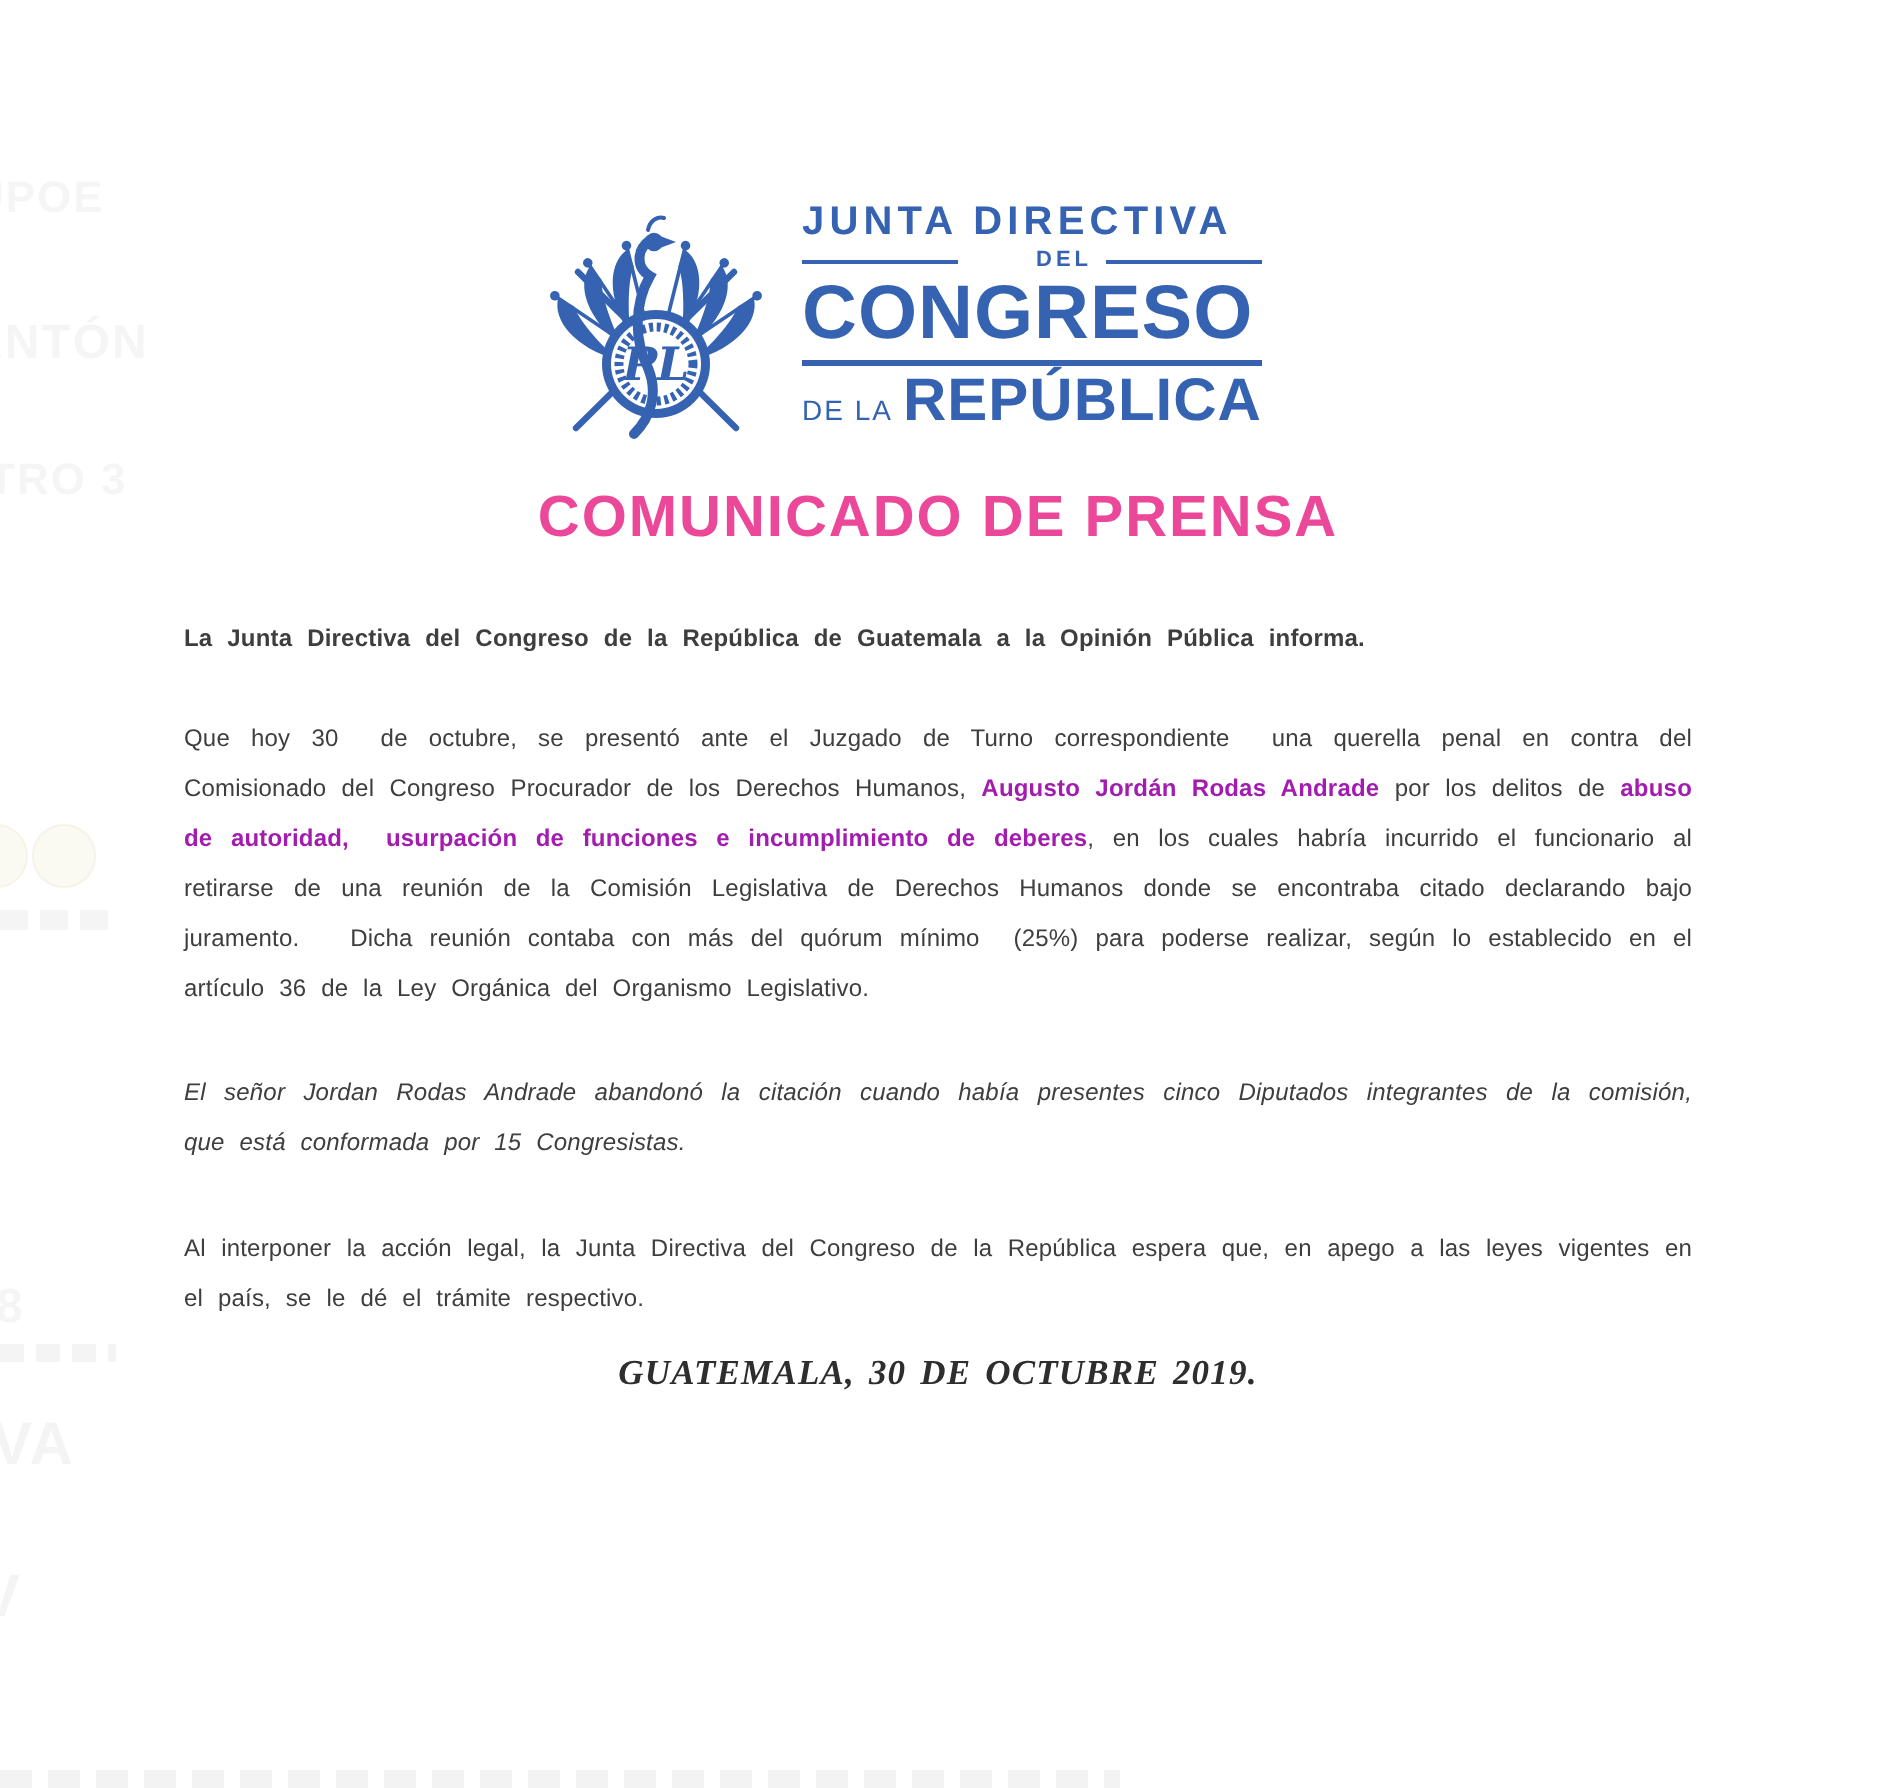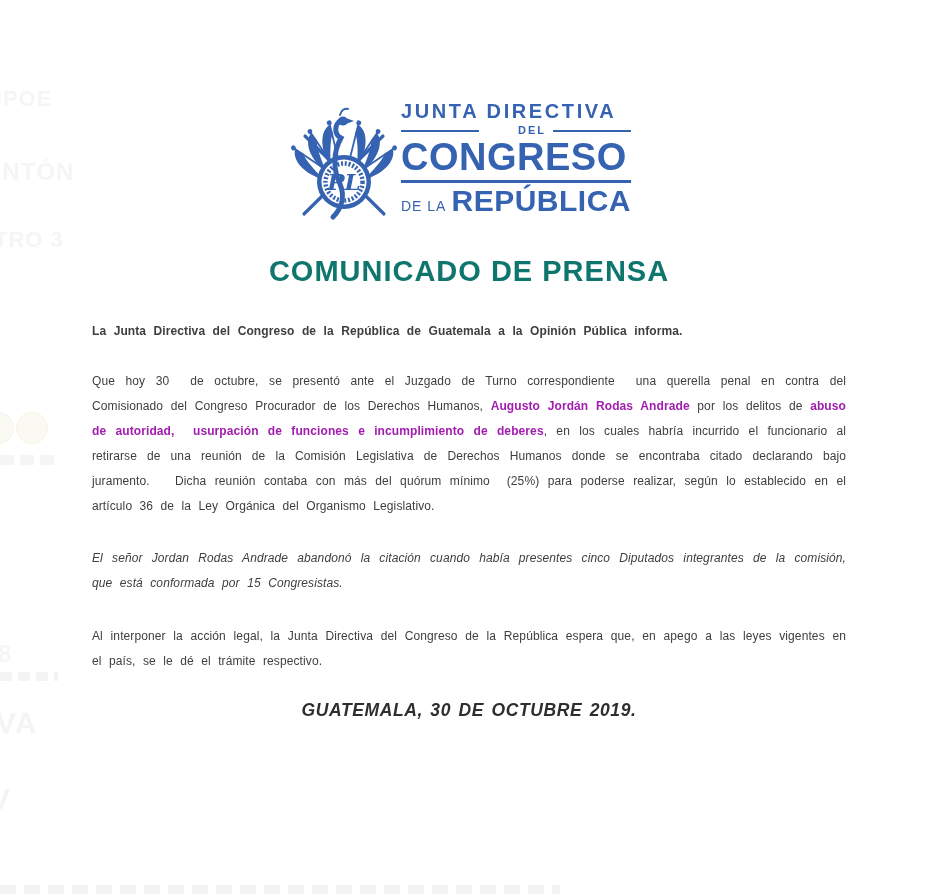--- a/index.html
+++ b/index.html
@@ -25,52 +25,52 @@
     background:#fafaf2; border:1px solid #f4f4e8; margin-right:2px;
   }
   .af-bars { position:absolute; left:0; top:455px; width:60px; height:10px;
     background:repeating-linear-gradient(90deg, #f5f5f5 0 14px, #ffffff 14px 20px); }
   .af-bars2 { position:absolute; left:0; top:672px; width:58px; height:9px;
     background:repeating-linear-gradient(90deg, #f4f4f4 0 12px, #ffffff 12px 18px); }
   .af-bottom { position:absolute; left:0; bottom:0; width:560px; height:9px;
     background:repeating-linear-gradient(90deg, #f3f3f3 0 16px, #ffffff 16px 24px); }
 
   
-  .emblem { position:absolute; left:284px; top:94px; }
+  .emblem { position:absolute; left:268px; top:94px; }
   .logo-text {
     position:absolute; left:401px; top:101px; width:230px;
     color:#3563b1; text-align:left; line-height:1;
   }
   .lt-row1 { font-size:20px; font-weight:bold; letter-spacing:2.6px; white-space:nowrap; }
   .lt-row2 { display:flex; align-items:center; gap:7px; margin:4px 0 2px; }
   .lt-row2 .small-label { font-size:11px; font-weight:bold; letter-spacing:2px;padding-left:32px; }
   .lt-row2 .dash { flex:1; height:2px; background:#3563b1; }
   .lt-row3 { font-size:38px; font-weight:bold; letter-spacing:0.5px; white-space:nowrap; }
   .lt-rule { height:3px; background:#3563b1; margin:4px 0 3px; }
   .lt-row4 { display:flex; align-items:baseline; justify-content:center; gap:5px; white-space:nowrap; }
   .lt-row4 .dela  { font-size:14px; letter-spacing:1px; }
   .lt-row4 .repub { font-size:30px; font-weight:bold; letter-spacing:0.5px; }
 
   
   .doc { position:absolute; left:92px; right:93px; top:243px; }
   .title {
-    margin:12px; text-align:center; color:#0f766e;
+    margin:0; text-align:center; color:#ec4899;
     font-size:29px; font-weight:bold; letter-spacing:1px;
   }
   .doc p {
     margin:25px 0 0; color:#3e3e3e; font-size:12px; line-height:25px;
     text-align:justify; word-spacing:4px; letter-spacing:0.1px;
   }
   .p1 { font-weight:bold; color:#333333; margin-top:31px !important; }
   .b  { font-weight:bold; color:#a21caf; }
   .p3 { font-style:italic; margin-top:27px !important; }
   .p4 { margin-top:28px !important; }
   .date {
-    margin-top:26px; text-align:center; font-weight:bold; font-style:italic;
-    font-size:17.5px; letter-spacing:0.6px; color:#2e2e2e; word-spacing:2px;
+    margin-top:14px; text-align:center; font-weight:bold; font-style:italic;
+    font-size:17.5px; letter-spacing:0.6px; color:#2e2e2e; word-spacing:2px;font-family:Liberation Serif, serif;
   }
 </style>
 </head>
 <body>
 
 <div class="canvas">
 
   <span class="artifact af-1">UPOE</span>
   <span class="artifact af-2">ÁNTÓN</span>
   <span class="artifact af-3">TRO 3</span>

